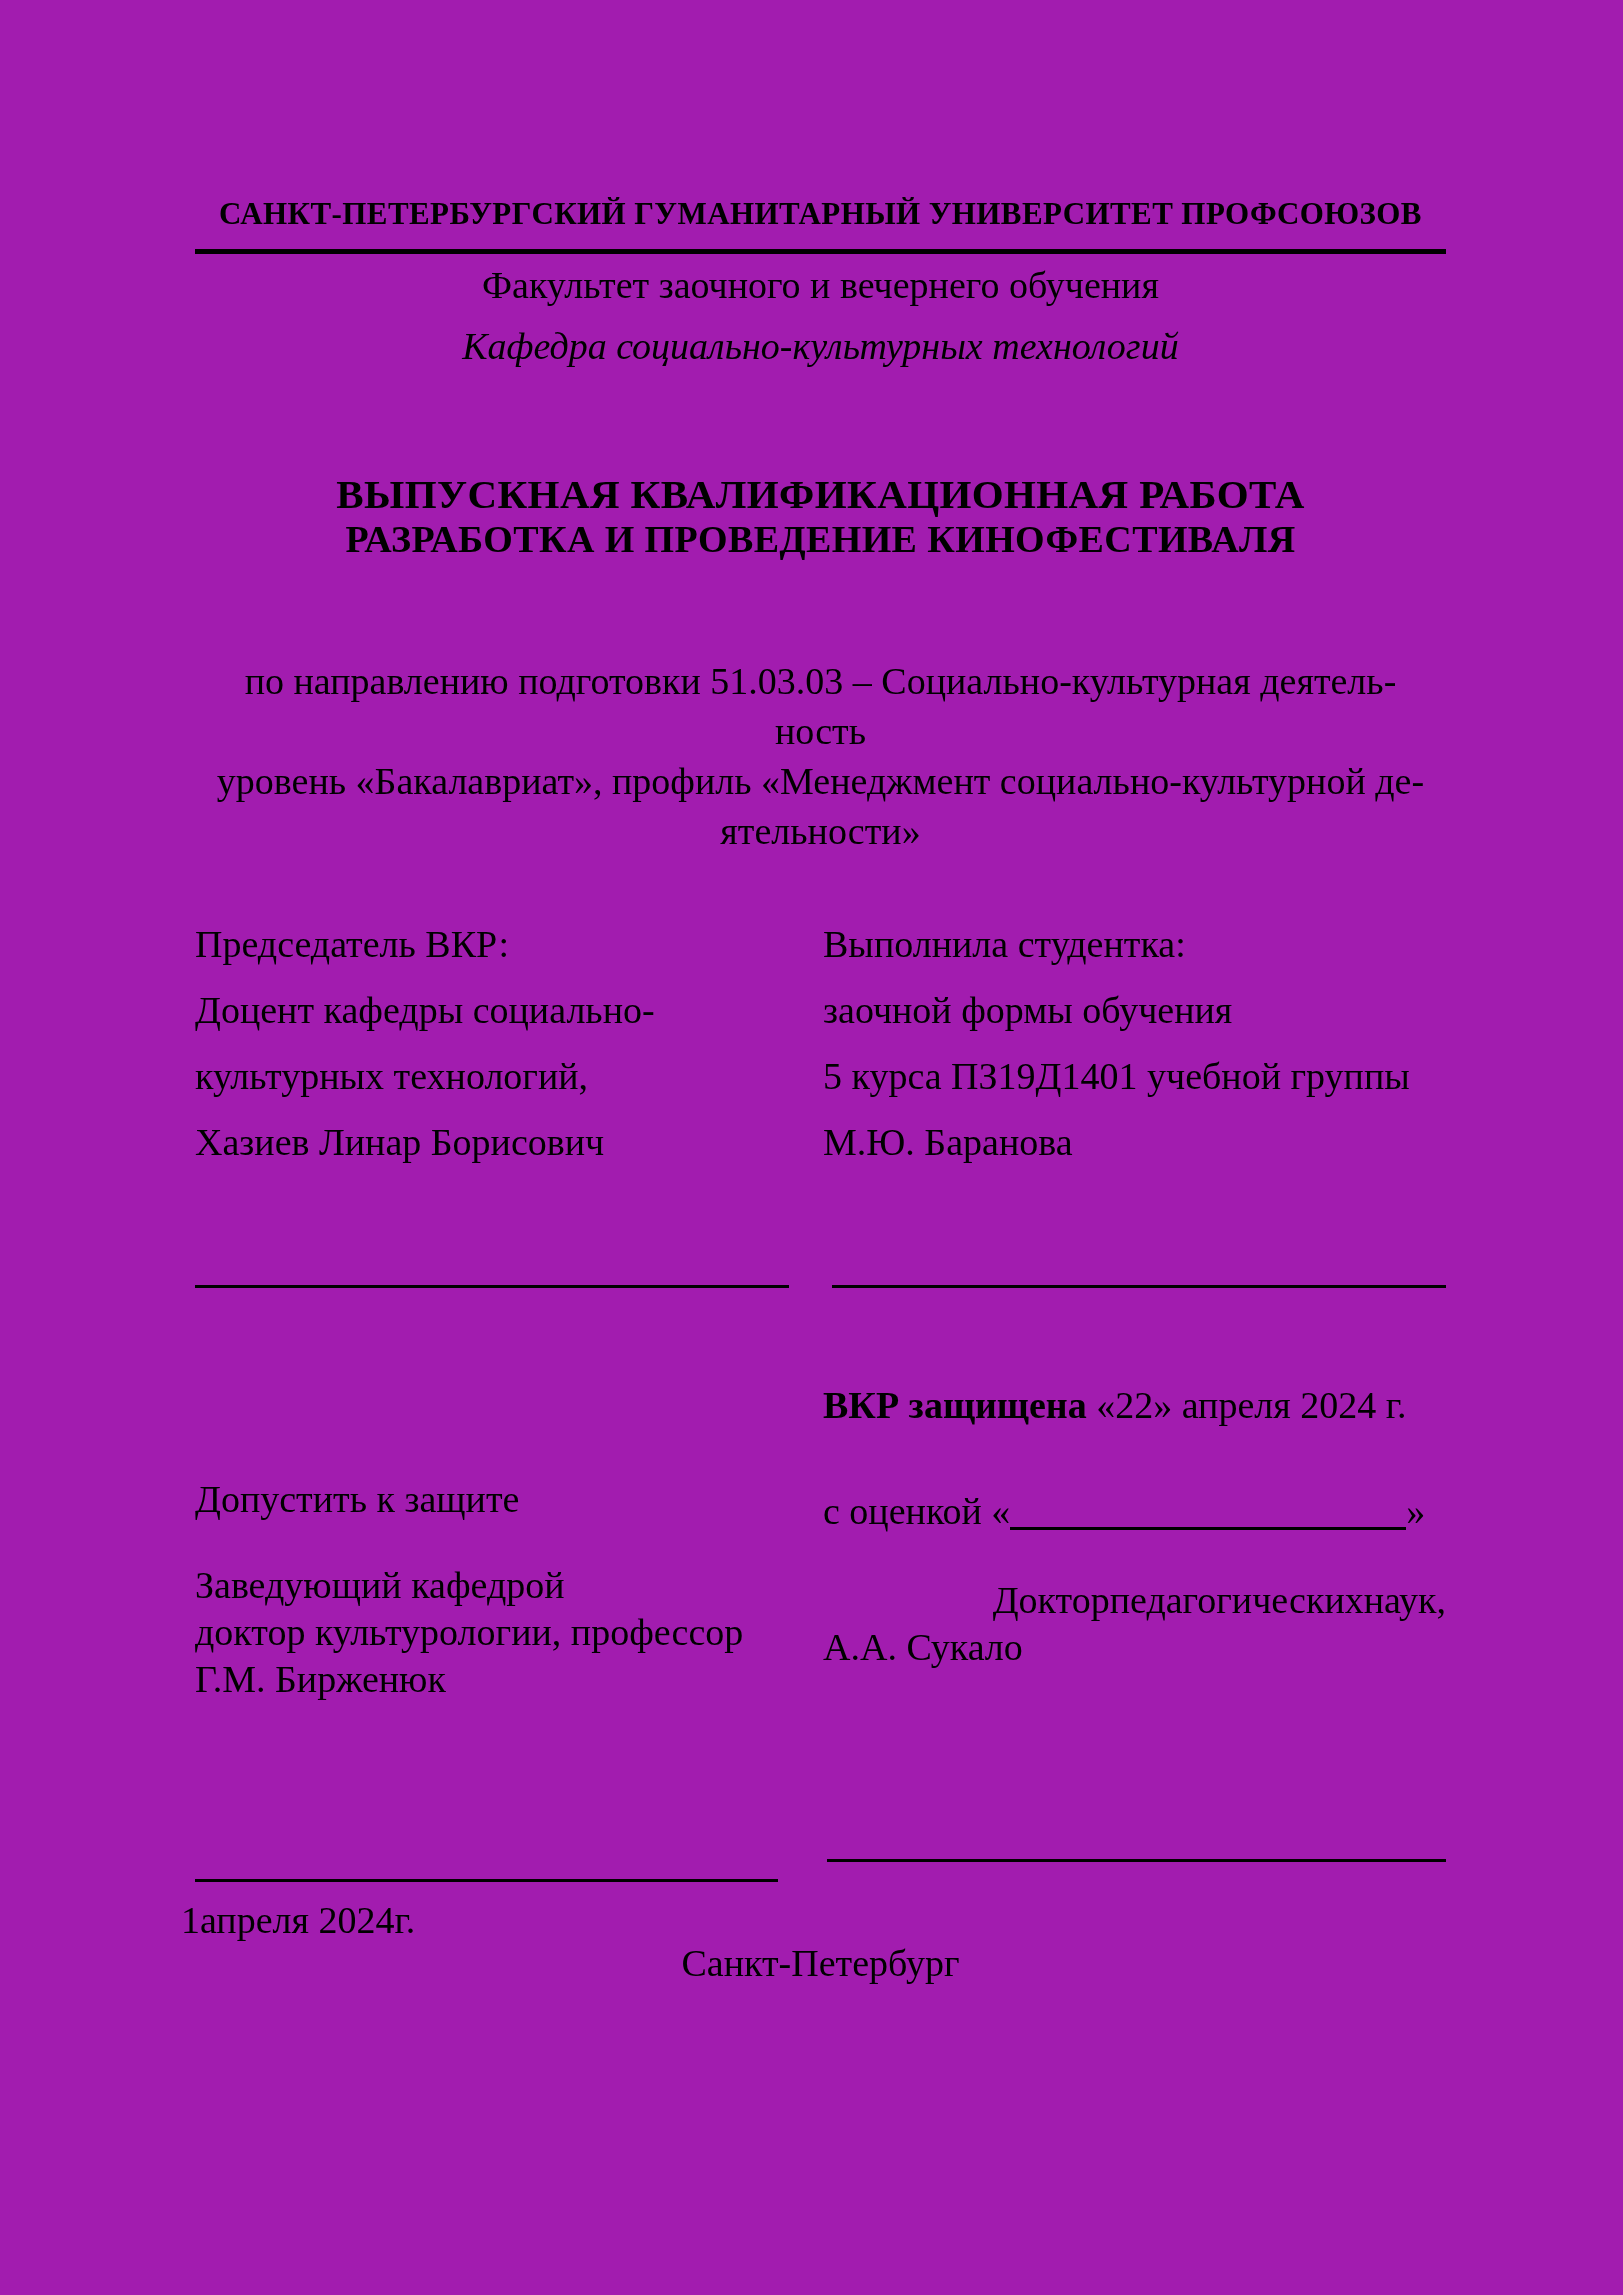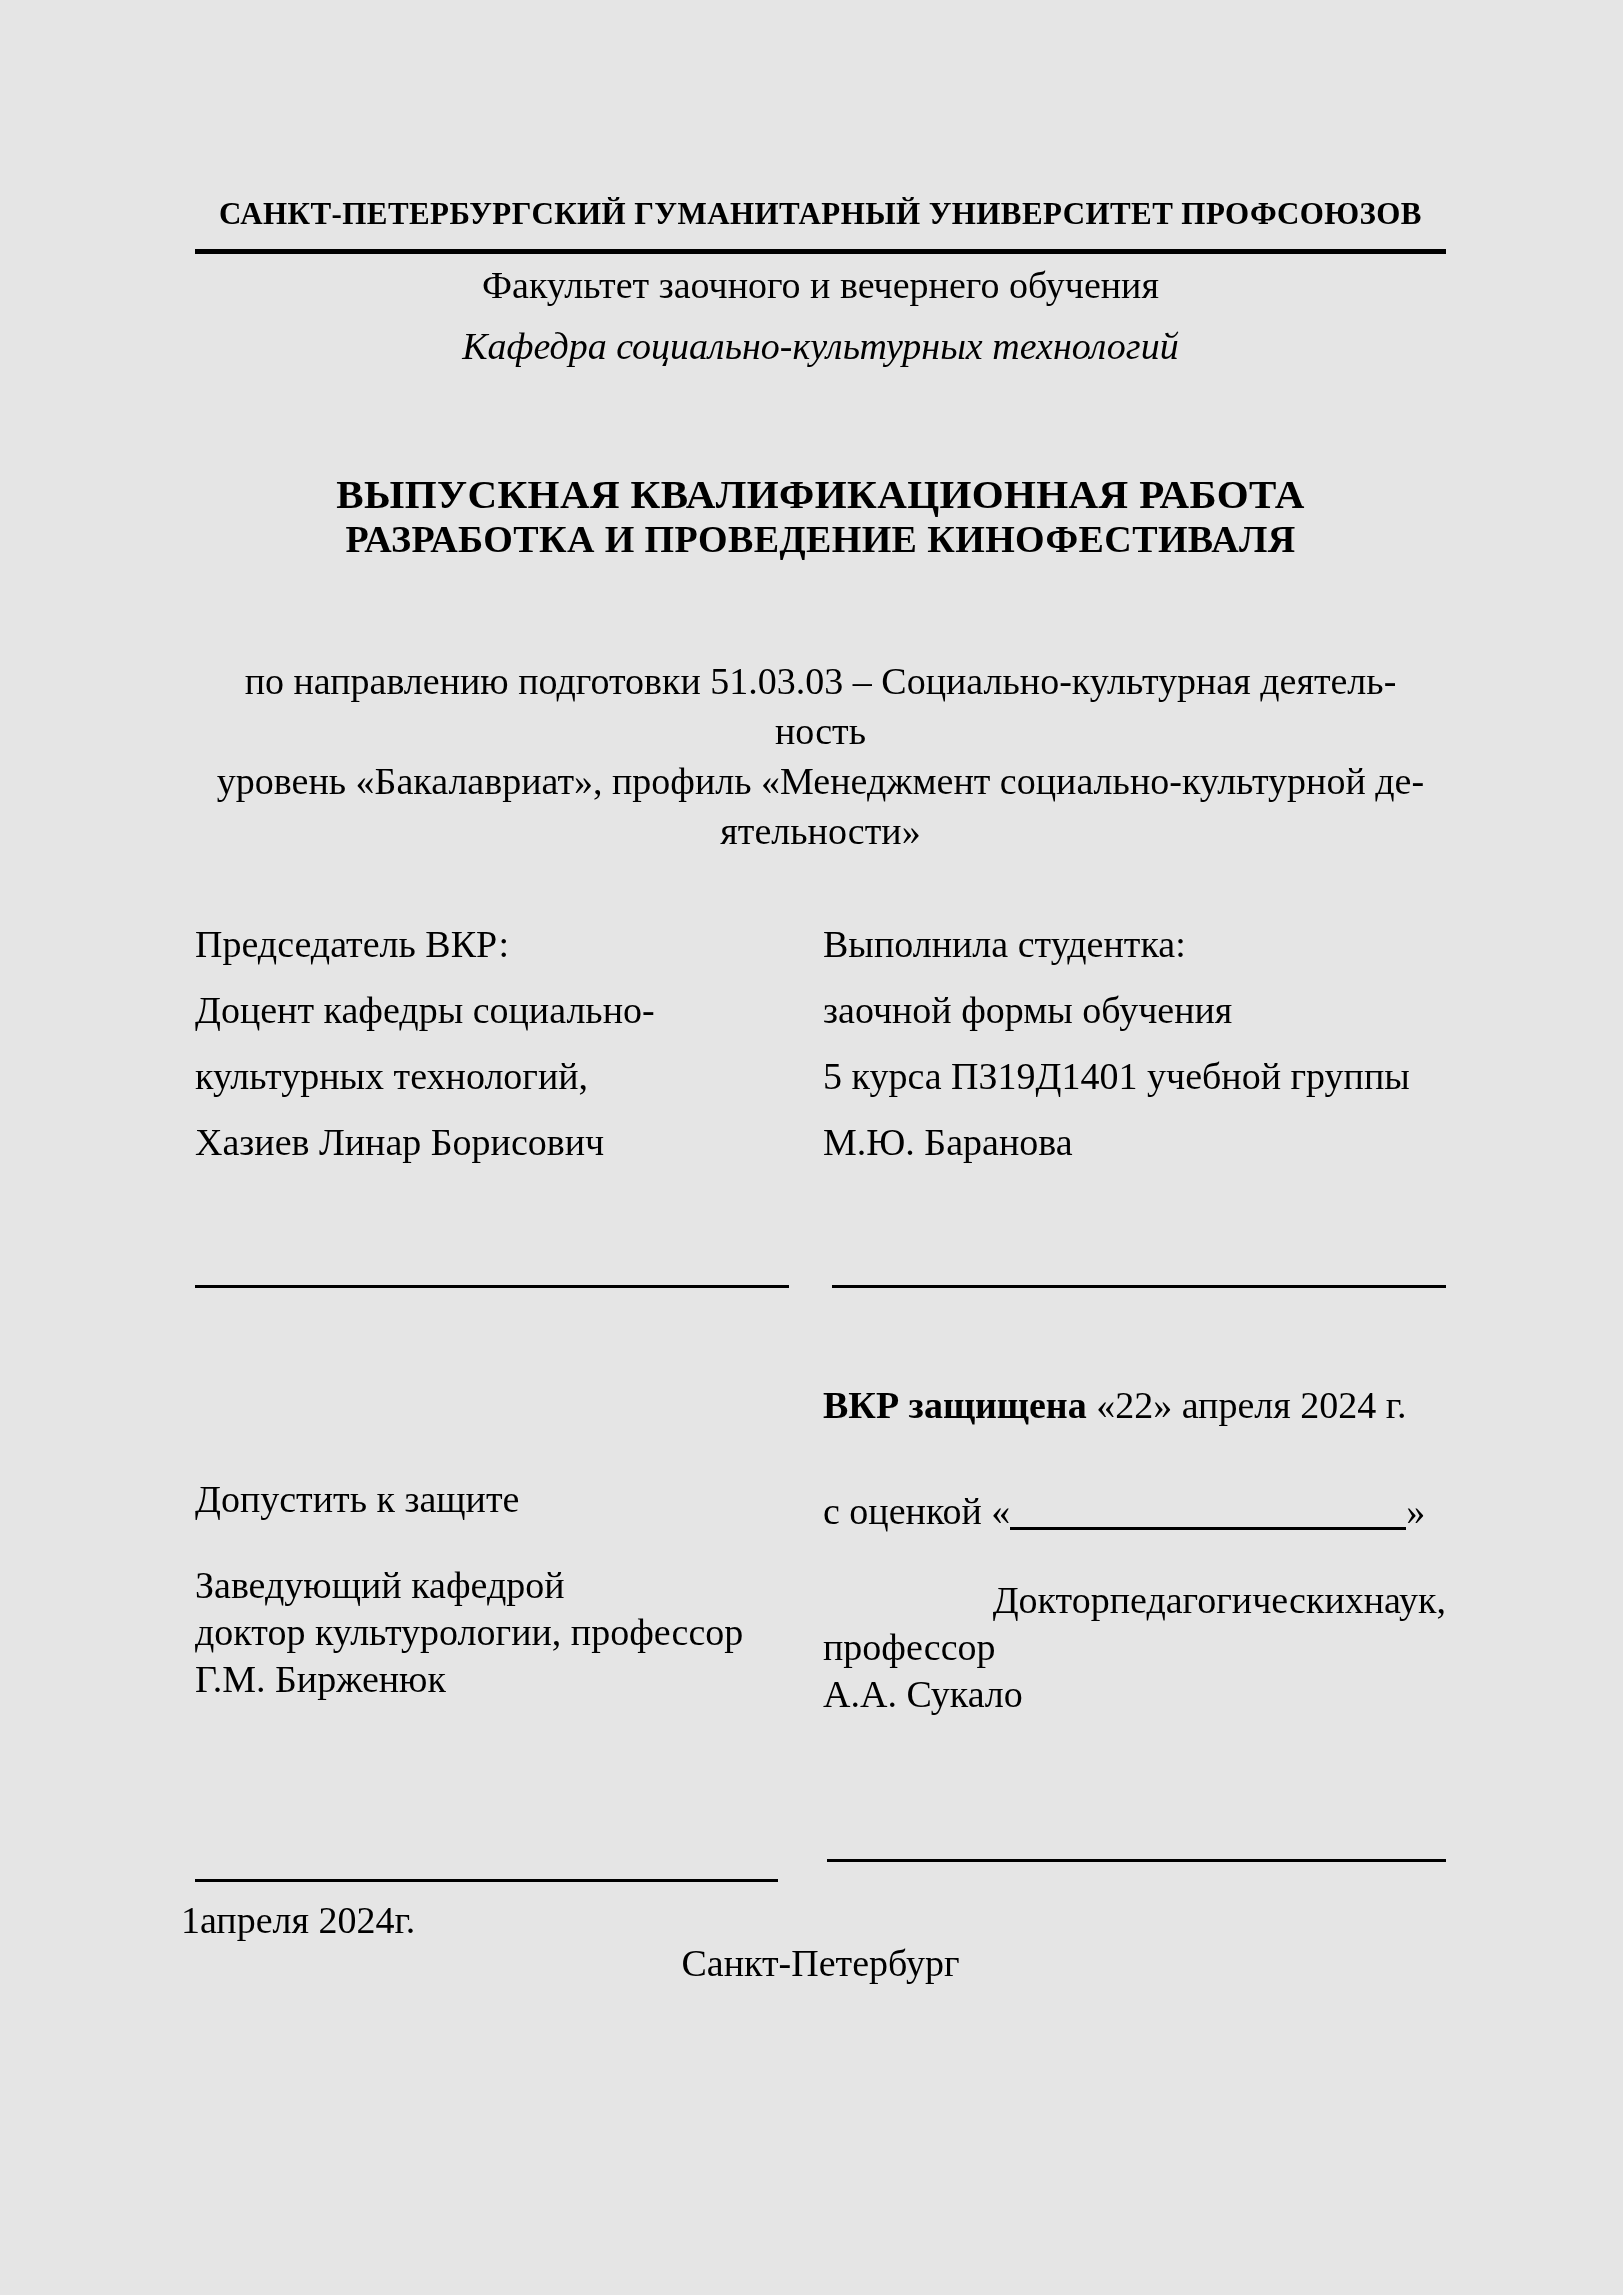--- a/index.html
+++ b/index.html
@@ -4,21 +4,21 @@
 <style>
   html, body {
     margin: 0;
     padding: 0;
     background: #ffffff;
   }
   .page {
     position: relative;
     width: 1623px;
     height: 2295px;
-    background: #e5e5e5;
+    background: #a21caf;
     font-family: "Liberation Serif", "DejaVu Serif", serif;
     color: #000000;
     overflow: hidden;
   }
   .abs { position: absolute; }
   .center { text-align: center; }
   .nowrap { white-space: nowrap; }
   .b { font-weight: bold; }
   .content-w { left: 195px; width: 1251px; }
 
@@ -128,21 +128,20 @@
     <div class="nowrap">доктор культурологии, профессор</div>
     <div class="nowrap">Г.М. Бирженюк</div>
   </div>
 
   <div class="abs gek-block">
     <div class="justify-row">
       <span>Доктор</span>
       <span>педагогических</span>
       <span>наук,</span>
     </div>
-    <div class="nowrap">профессор</div>
     <div class="nowrap">А.А. Сукало</div>
   </div>
 
   <div class="abs sigline sig-right-2"></div>
   <div class="abs sigline sig-left-2"></div>
 
   <div class="abs nowrap approval-date">1апреля 2024г.</div>
 
   <div class="abs content-w center nowrap city">Санкт-Петербург</div>
 

